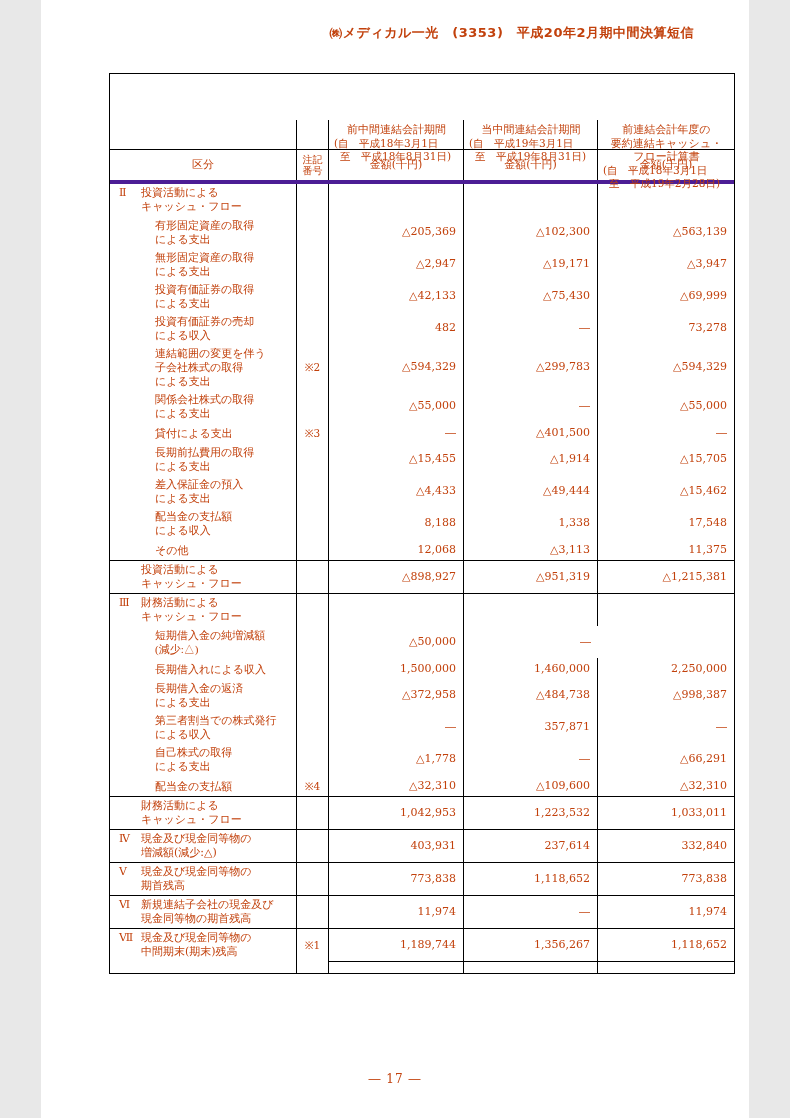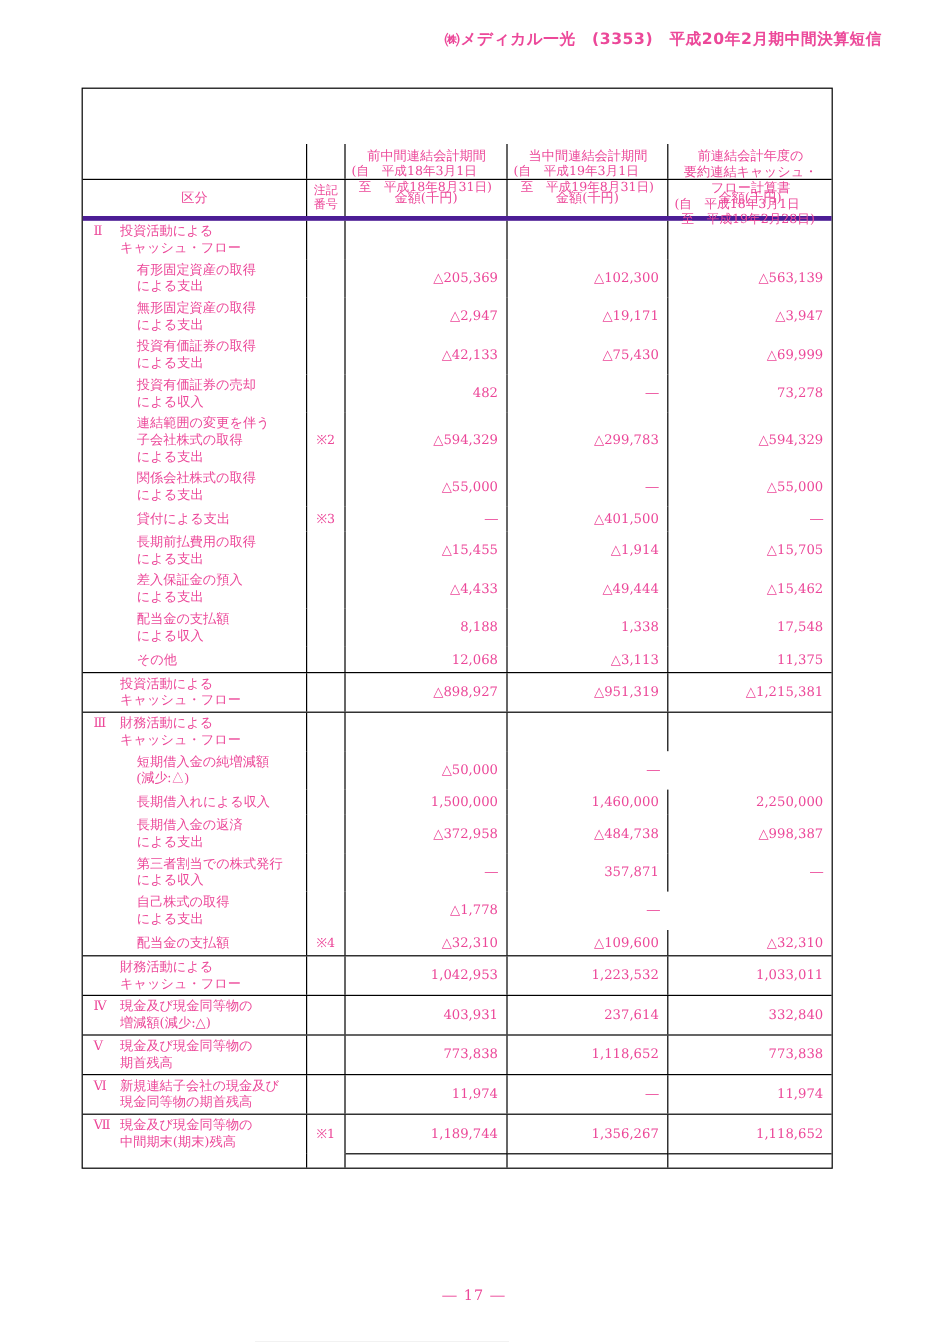--- a/index.html
+++ b/index.html
@@ -1,18 +1,18 @@
 <!DOCTYPE html>
 <html><head>
 <meta charset="utf-8">
 <style>
   html,body { margin:0; padding:0; background:#e8e8e8; }
   .page {
-    position:relative; width:790px; height:1118px; margin:0 auto;
-    background:#ffffff; color:#ec4899;
+    position:relative; width:708px; height:1118px; margin:0 auto;
+    background:#ffffff; color:#c2410c;
     font-family:"DejaVu Serif","Liberation Serif",serif;
     overflow:hidden;
   }
   .doc-title {
     position:absolute; top:24px; right:55px;
     font-family:"DejaVu Sans","Liberation Sans",sans-serif;
     font-weight:bold; font-size:13px; letter-spacing:0.5px;
     white-space:pre;
   }
   .cf-table {
@@ -281,20 +281,21 @@
           <div class="c c-w5 c-val">―</div>
         </div>
         <div class="row r-item2">
           <div class="c c-w1 c-label">
             <div class="lines ind-item">自己株式の取得
 による支出</div>
           </div>
           <div class="c c-w2 c-note"></div>
           <div class="c c-w3 c-val">△1,778</div>
           <div class="c c-w4 c-val">―</div>
+          <div class="c c-w5 c-val">△66,291</div>
         </div>
         <div class="row r-item1">
           <div class="c c-w1 c-label">
             <div class="lines ind-item">配当金の支払額</div>
           </div>
           <div class="c c-w2 c-note">※4</div>
           <div class="c c-w3 c-val">△32,310</div>
           <div class="c c-w4 c-val">△109,600</div>
           <div class="c c-w5 c-val">△32,310</div>
         </div>

